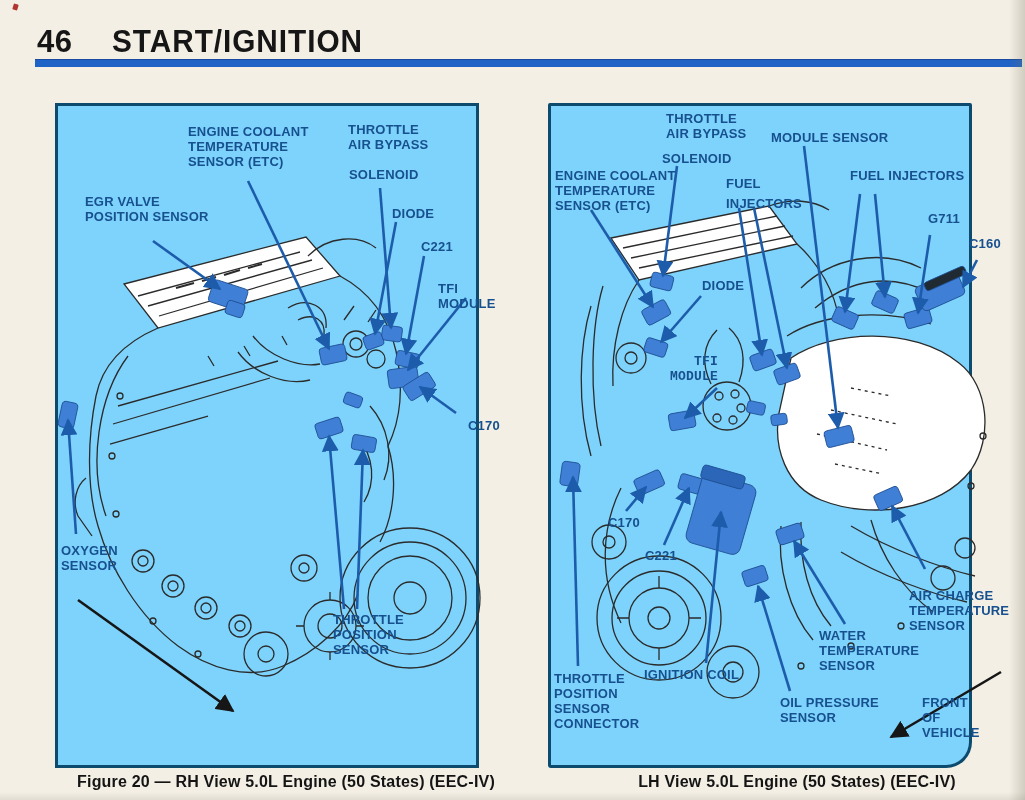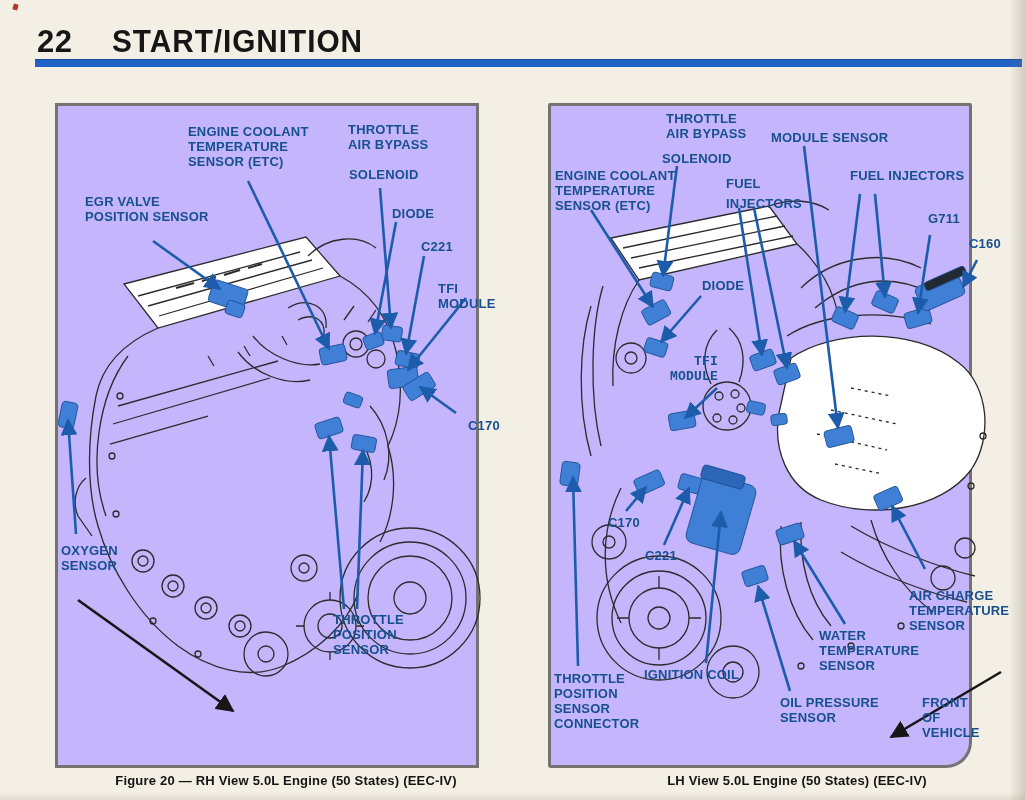--- a/index.html
+++ b/index.html
@@ -10,40 +10,40 @@
   .edge-shadow-bottom{position:absolute;left:0;bottom:0;width:1025px;height:8px;
         background:linear-gradient(180deg,rgba(0,0,0,0),rgba(120,115,100,.15));}
   .red-speck{position:absolute;left:13px;top:4px;width:5px;height:6px;background:#b23530;
         transform:rotate(18deg);border-radius:1px;}
   .page-number{position:absolute;left:37px;top:24px;font-size:31px;font-weight:bold;color:#161616;
         letter-spacing:.5px;}
   .page-title{position:absolute;left:112px;top:24px;font-size:31px;font-weight:bold;color:#161616;
         letter-spacing:1px;transform:scaleX(.96);transform-origin:left;}
   .accent-bar{position:absolute;left:35px;top:59px;width:987px;height:8px;background:#2063c6;
         box-shadow:0 1px 0 rgba(0,0,40,.25) inset;}
-  .panel{position:absolute;top:103px;width:424px;height:665px;background:#c4b5fd;
-        border:3px solid #737373;box-sizing:border-box;}
+  .panel{position:absolute;top:103px;width:424px;height:665px;background:#7dd3fc;
+        border:3px solid #0c4a6e;box-sizing:border-box;}
   .panel.left{left:55px;}
   .panel.right{left:548px;border-radius:2px 2px 26px 3px;}
   .panel svg{position:absolute;left:0;top:0;}
   .lbl{position:absolute;font-size:13px;line-height:1.16;font-weight:bold;color:#17508f;
         white-space:pre-line;letter-spacing:.2px;}
   .lbl.gap{line-height:1.55;}
   .lbl.center{text-align:right;font-family:Liberation Mono, monospace;}
-  .cap{position:absolute;top:773px;width:462px;text-align:center;font-size:13px;font-weight:bold;
+  .cap{position:absolute;top:773px;width:462px;text-align:center;font-size:16px;font-weight:bold;
         color:#141414;letter-spacing:.2px;}
   .cap.left{left:55px;}
   .cap.right{left:566px;}
 </style>
 </head>
 <body>
 
 <div class="page">
   <div class="red-speck"></div>
-  <div class="page-number">22</div>
+  <div class="page-number">46</div>
   <div class="page-title">START/IGNITION</div>
   <div class="accent-bar"></div>
 
   <div class="panel left">
     <svg width="456" height="659" viewBox="0 0 456 659">
       <defs>
         <marker id="mL" viewBox="0 0 10 10" refX="9" refY="5" markerWidth="6.5" markerHeight="6.5" orient="auto">
           <path d="M0,0L10,5L0,10Z" fill="#1d5cab"></path>
           </marker>
         <marker id="mLb" viewBox="0 0 10 10" refX="9" refY="5" markerWidth="7" markerHeight="7" orient="auto">

